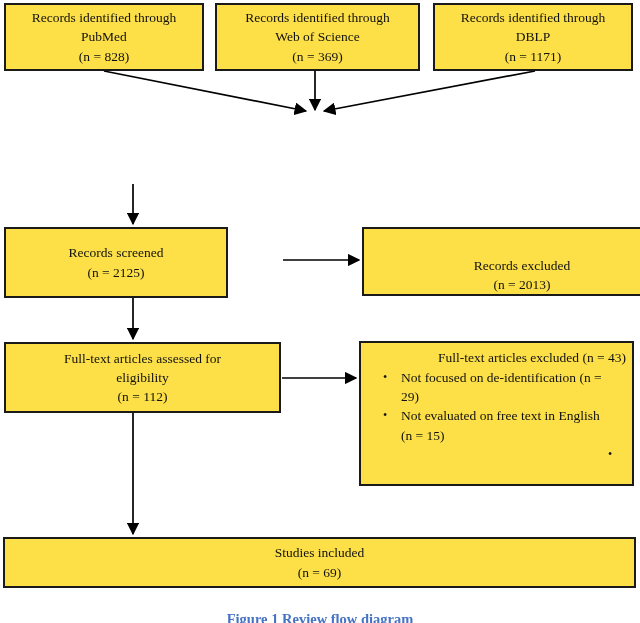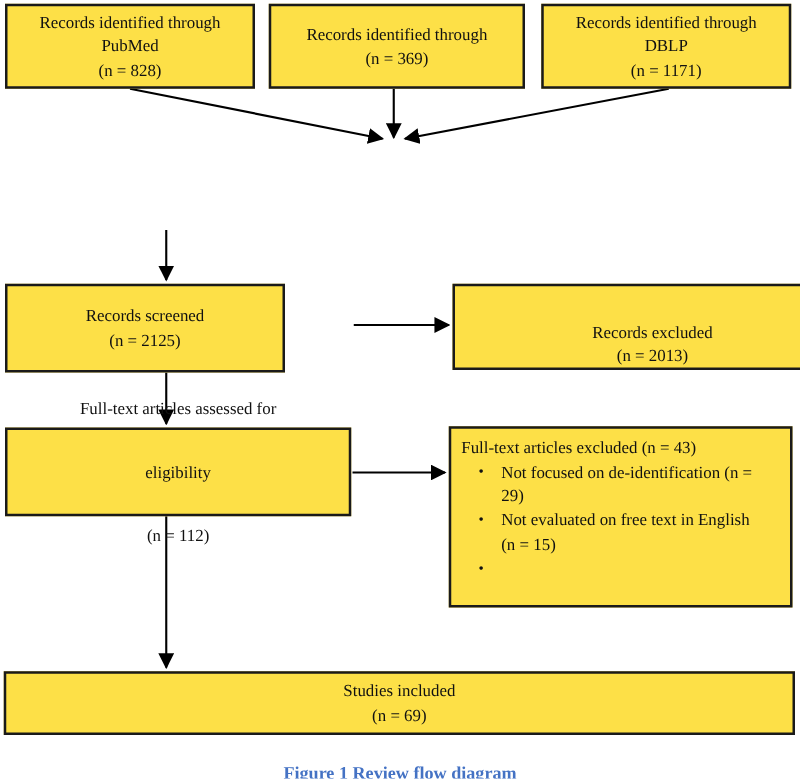--- a/index.html
+++ b/index.html
@@ -30,27 +30,27 @@
     line-height: 1.42;
   }
   .box .line { display: block; }
 
   #box-pubmed        { left: 4px;   top: 3px;   width: 200px; height: 68px; }
   #box-wos           { left: 215px; top: 3px;   width: 205px; height: 68px; }
   #box-dblp          { left: 433px; top: 3px;   width: 200px; height: 68px; }
   #box-duplicates    { left: 5px;   top: 113px; width: 626px; height: 71px; }
   #box-screened      { left: 4px;   top: 227px; width: 224px; height: 71px; }
   #box-rec-excluded  { left: 362px; top: 227px; width: 320px; height: 69px; justify-content: flex-end; }
-  #box-fulltext      { left: 4px;   top: 342px; width: 277px; height: 71px; gap: 32px; }
+  #box-fulltext      { left: 4px;   top: 342px; width: 277px; height: 71px; }
   #box-included      { left: 3px;   top: 537px; width: 633px; height: 51px; }
 
   #box-ft-excluded {
     left: 359px; top: 341px; width: 275px; height: 145px;
     justify-content: flex-start;
-    align-items: flex-start;
+    align-items: flex-end;
     text-align: left;
     padding: 5px 6px 4px 8px;
   }
   #box-ft-excluded .heading {
     margin: 0 0 1px 0;
   }
   .bullet-row {
     display: flex;
     align-items: flex-start;
   }
@@ -104,20 +104,21 @@
   </svg>
 
   <div class="box" id="box-pubmed">
     <span class="line">Records identified through</span>
     <span class="line">PubMed</span>
     <span class="line">(n = 828)</span>
   </div>
 
   <div class="box" id="box-wos">
     <span class="line">Records identified through</span>
+    <span class="line">Web of Science</span>
     <span class="line">(n = 369)</span>
   </div>
 
   <div class="box" id="box-dblp">
     <span class="line">Records identified through</span>
     <span class="line">DBLP</span>
     <span class="line">(n = 1171)</span>
   </div>
 
 

